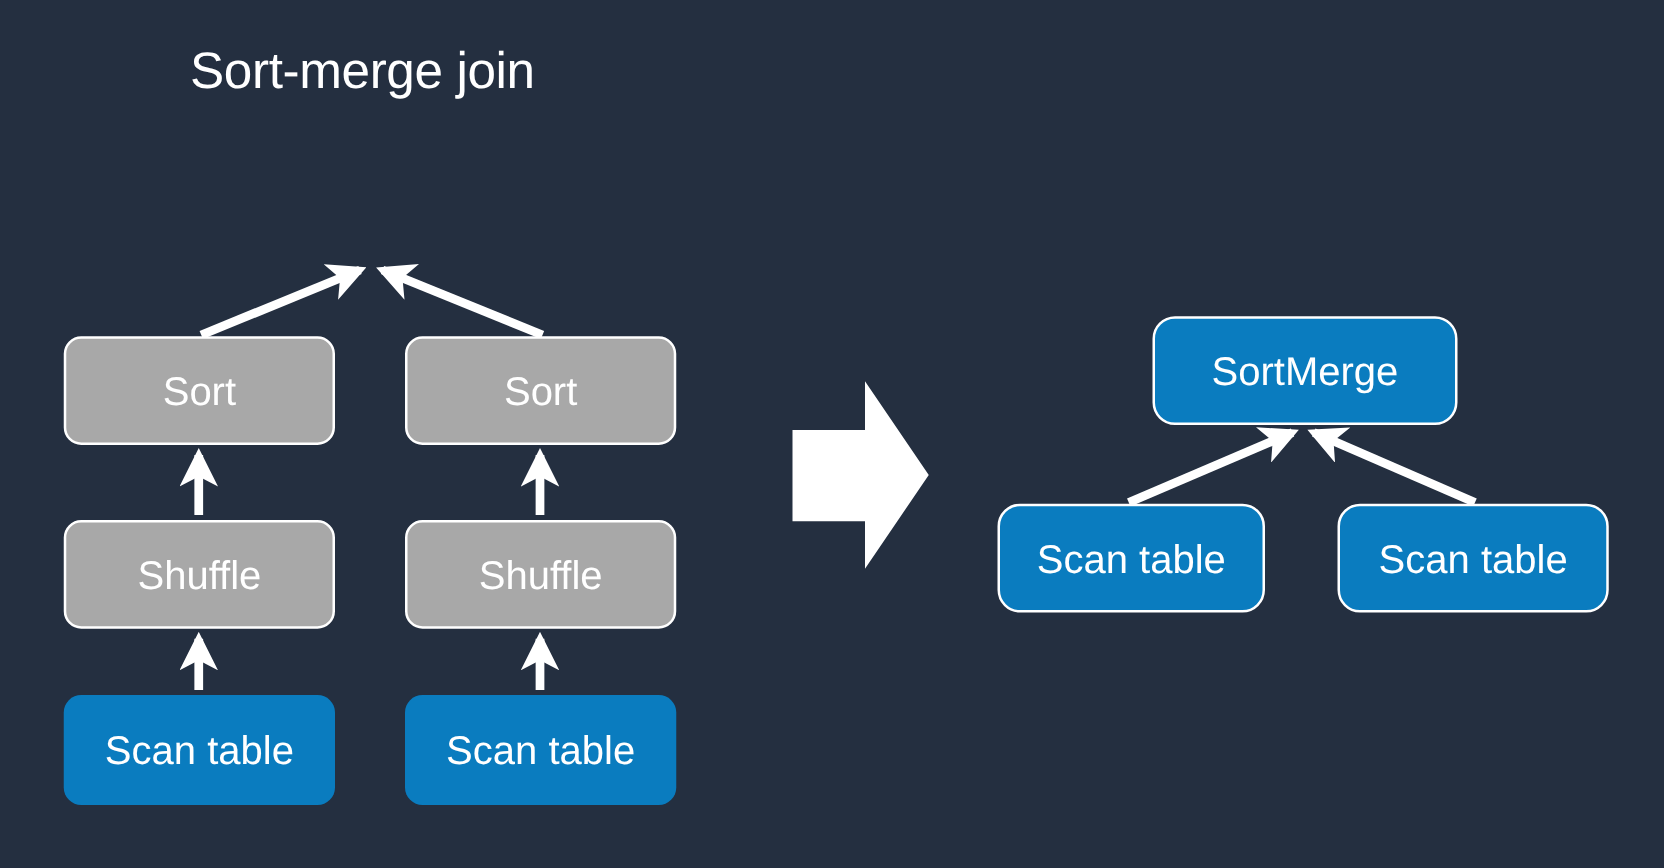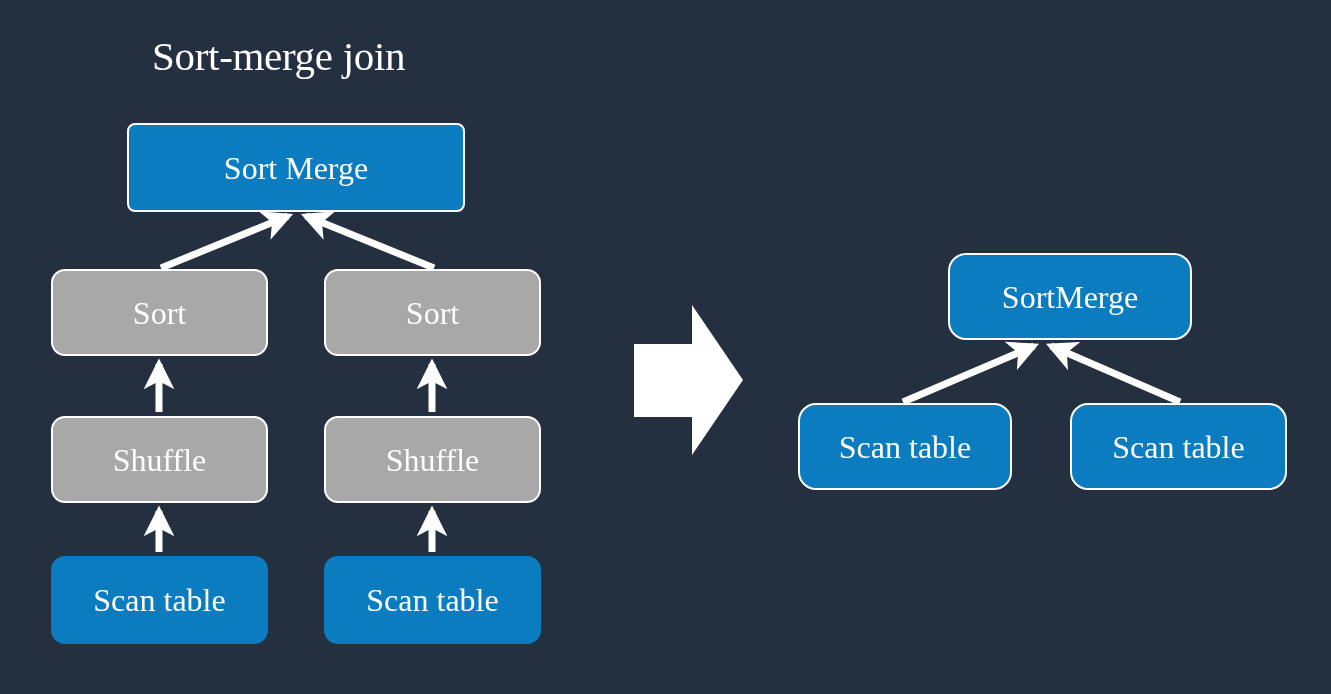--- a/index.html
+++ b/index.html
@@ -13,21 +13,20 @@
     background: #242f40;
     font-family: "Liberation Sans", "DejaVu Sans", sans-serif;
     overflow: hidden;
     position: relative;
   }
   #stage {
     position: relative;
     width: 1331px;
     height: 588px;
     background: #242f40;
-    font-family: Liberation Serif, serif;
   }
   .title {
     position: absolute;
     color: #ffffff;
     font-size: 41px;
     font-weight: 400;
     letter-spacing: -0.3px;
     white-space: nowrap;
     line-height: 1;
   }
@@ -62,21 +61,21 @@
   
   #node-sort-merge   { left: 127px; top: 123px; width: 338px; height: 89px; }
   #node-sort-l       { left: 51px;  top: 269px; width: 217px; height: 87px; }
   #node-sort-r       { left: 324px; top: 269px; width: 217px; height: 87px; }
   #node-shuffle-l    { left: 51px;  top: 416px; width: 217px; height: 87px; }
   #node-shuffle-r    { left: 324px; top: 416px; width: 217px; height: 87px; }
   #node-scan-bl      { left: 51px;  top: 556px; width: 217px; height: 88px; }
   #node-scan-br      { left: 324px; top: 556px; width: 217px; height: 88px; }
 
   
-  #node-sortmerge-r  { left: 948px;  top: 253px; width: 244px; height: 87px; }
+  #node-sortmerge-r  { left: 922px;  top: 253px; width: 244px; height: 87px; }
   #node-scan-rl      { left: 798px;  top: 403px; width: 214px; height: 87px; }
   #node-scan-rr      { left: 1070px; top: 403px; width: 217px; height: 87px; }
 
   #edges {
     position: absolute;
     left: 0; top: 0;
     width: 1331px;
     height: 694px;
     pointer-events: none;
   }
@@ -116,21 +115,20 @@
 
     <line x1="903" y1="402" x2="1034" y2="346" stroke="#ffffff" stroke-width="7" marker-end="url(#ah)"></line>
 
     <line x1="1180" y1="402" x2="1051" y2="346" stroke="#ffffff" stroke-width="7" marker-end="url(#ah)"></line>
   </svg>
 
   <svg id="big-arrow" viewBox="0 0 1331 694">
     <polygon points="634,344 692,344 692,305 743,380 692,455 692,417 634,417" fill="#ffffff"></polygon>
   </svg>
 
-  <div class="node blue bordered r8" id="node-sort-merge" style="background: rgb(10, 124, 191);">Sort Merge</div>
 
   <div class="node gray bordered r14" id="node-sort-l" style="background: rgb(168, 168, 168);">Sort</div>
 
   <div class="node gray bordered r14" id="node-sort-r" style="background: rgb(168, 168, 168);">Sort</div>
 
   <div class="node gray bordered r14" id="node-shuffle-l" style="background: rgb(168, 168, 168);">Shuffle</div>
 
   <div class="node gray bordered r14" id="node-shuffle-r" style="background: rgb(168, 168, 168);">Shuffle</div>
 
   <div class="node blue r14" id="node-scan-bl" style="background: rgb(10, 124, 191);">Scan table</div>

